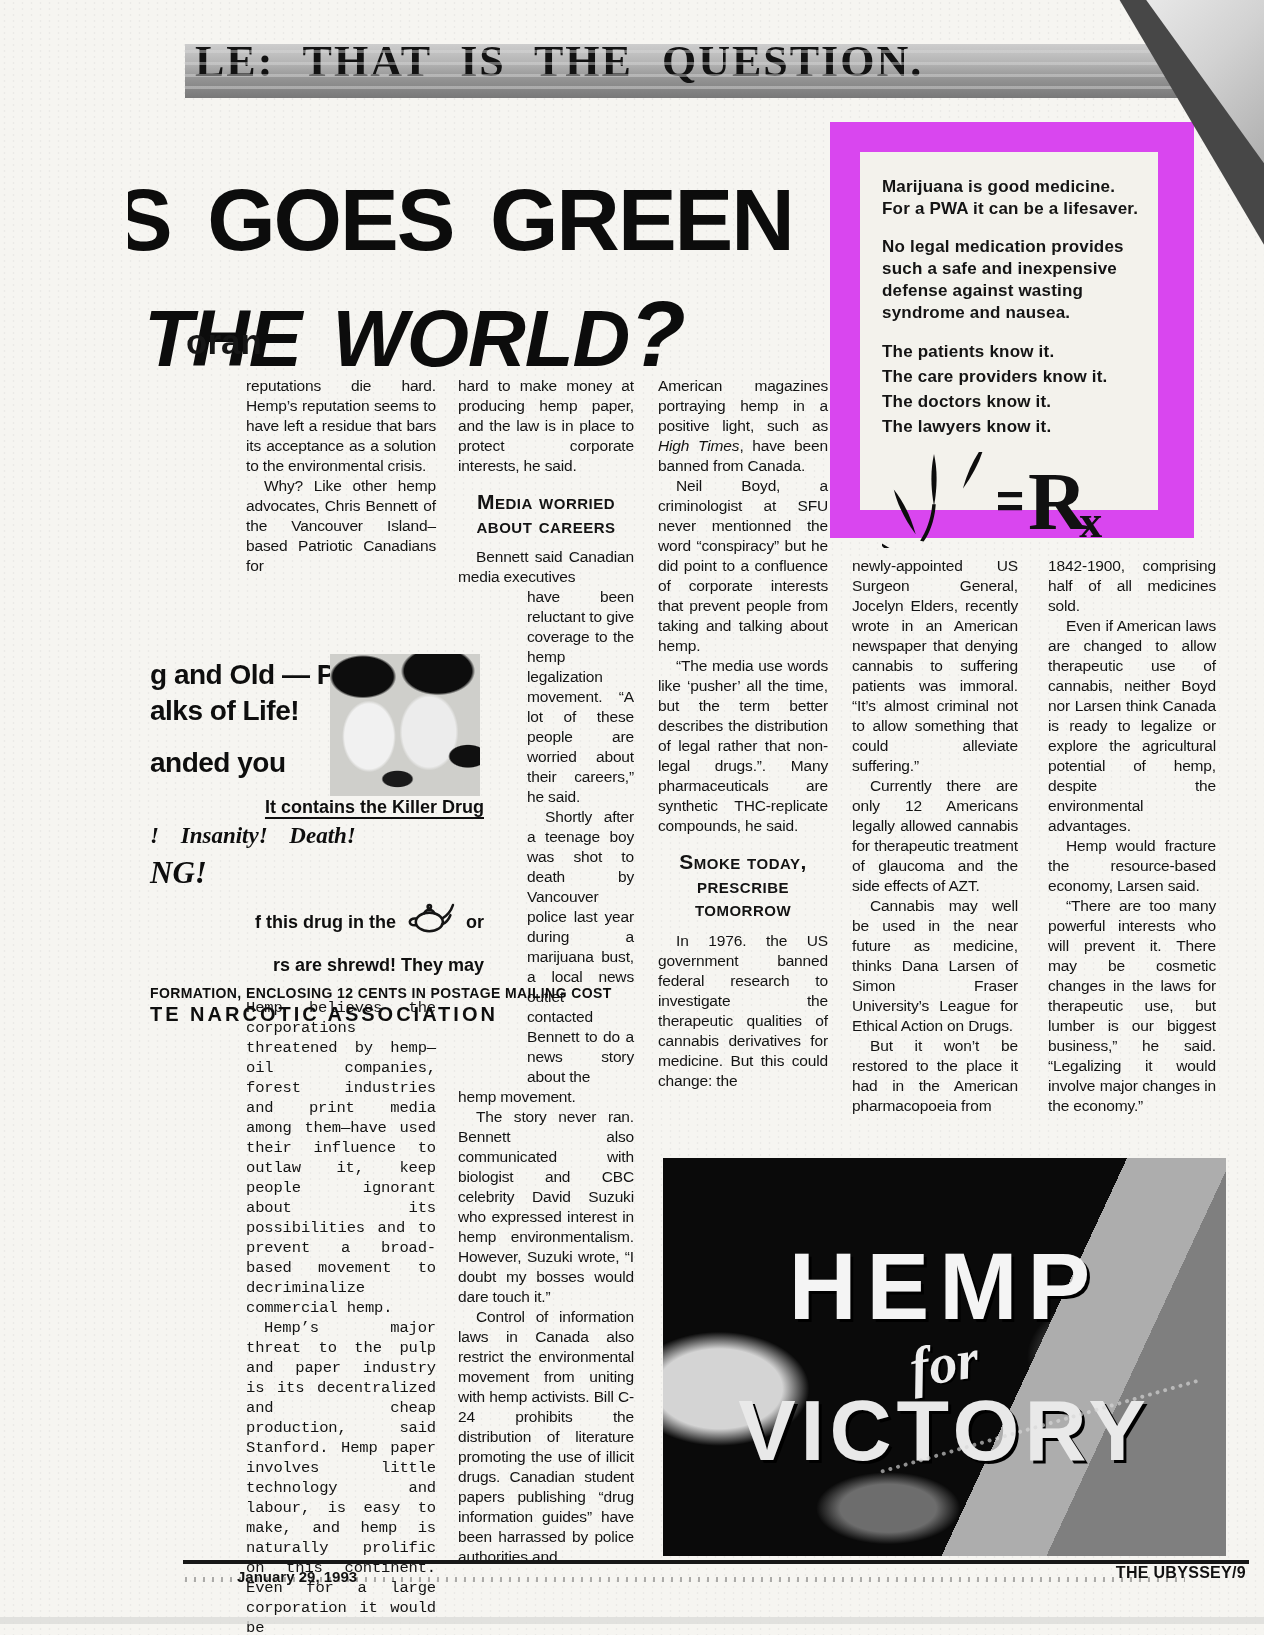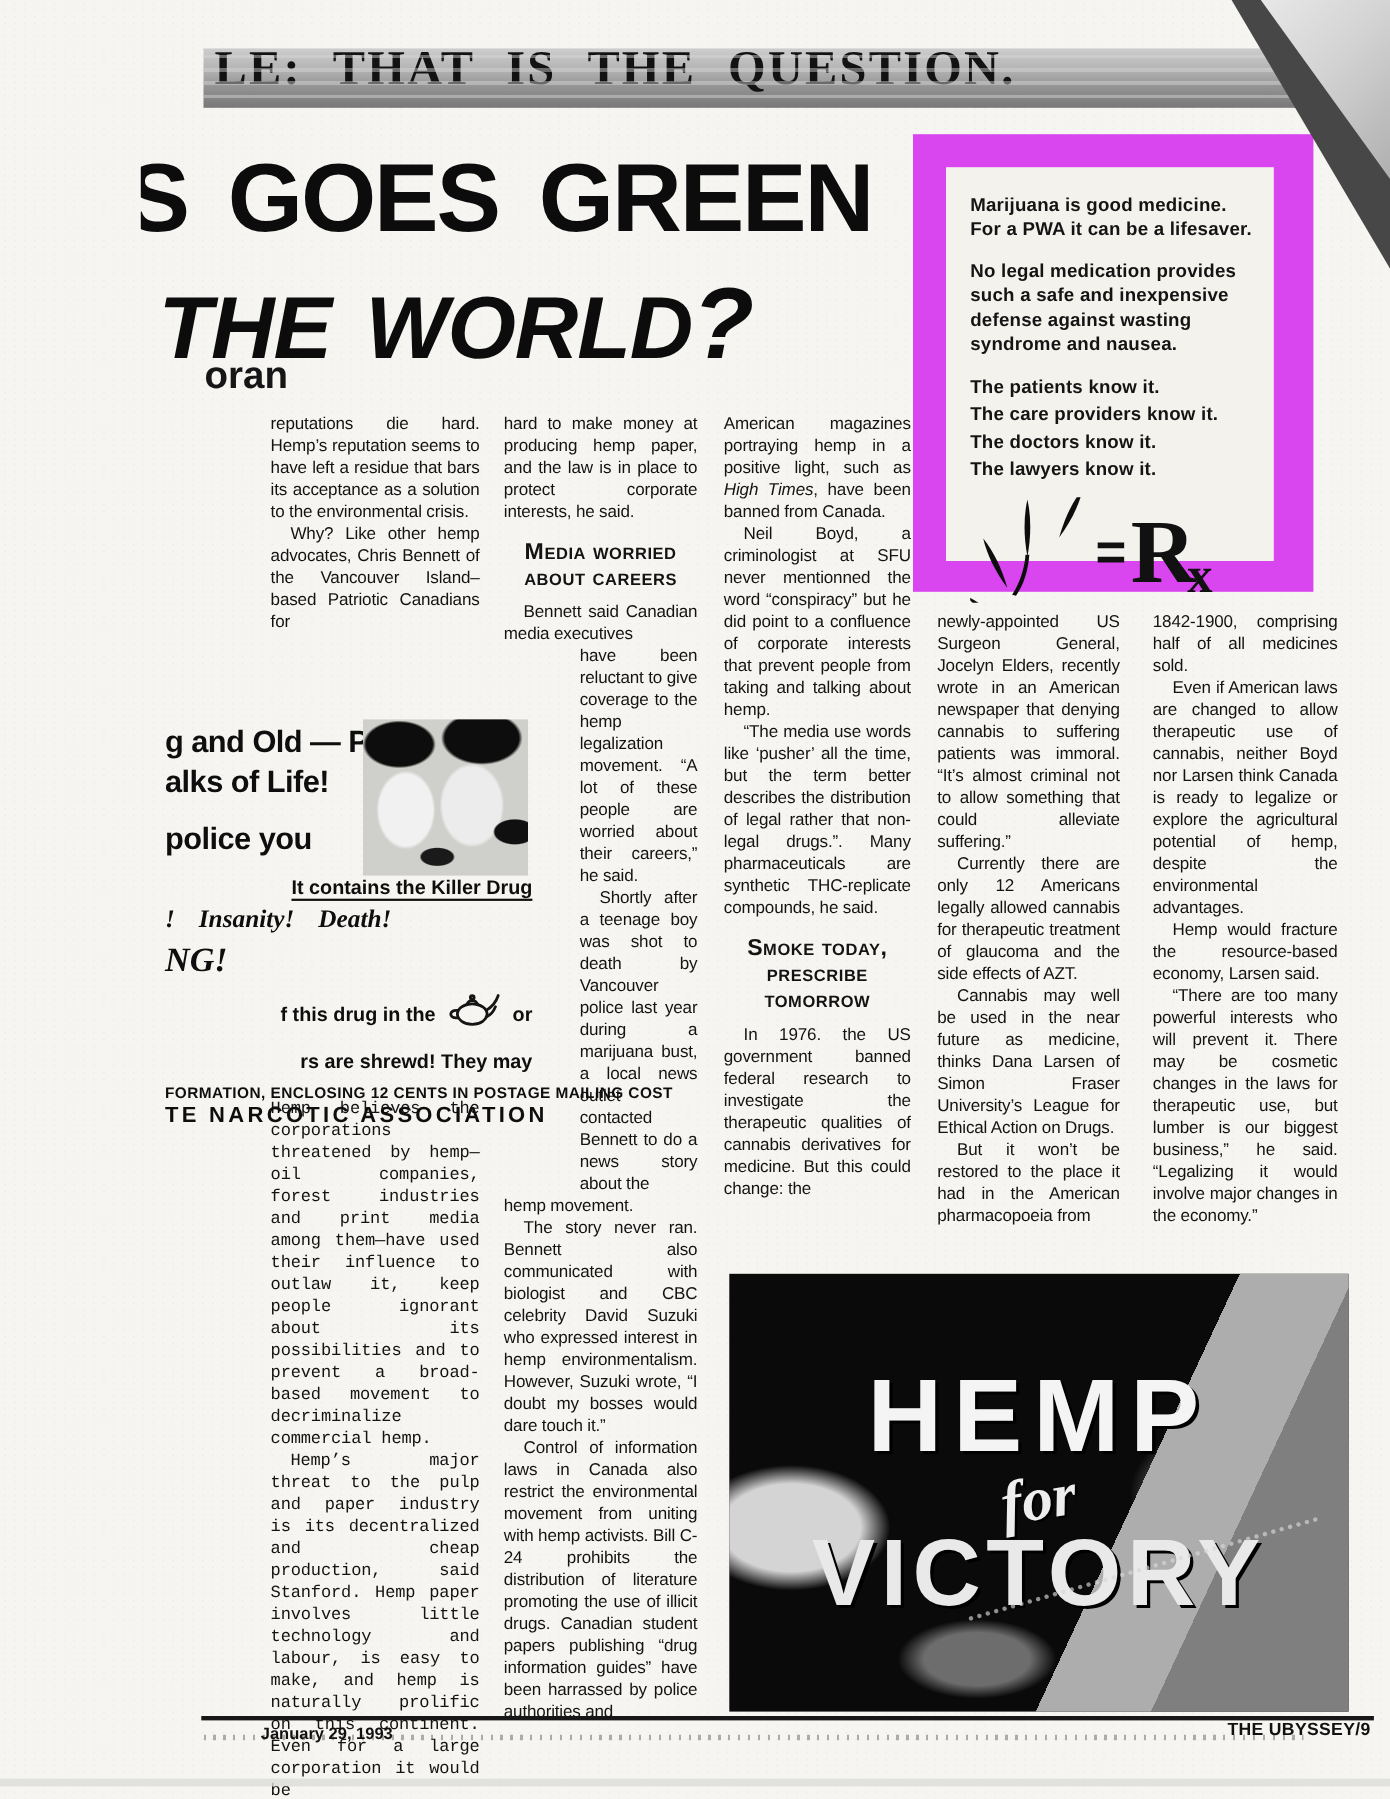--- a/index.html
+++ b/index.html
@@ -29,21 +29,21 @@
   
   .fold{position:absolute;top:0;right:0;width:190px;height:255px;z-index:60;}
   .fold-dark{position:absolute;inset:0;background:#474747;
     clip-path:polygon(24% 0,100% 0,100% 96%);}
   .fold-curl{position:absolute;inset:0;
     background:linear-gradient(135deg,#f4f4f4 0%,#d2d2d2 45%,#9a9a9a 100%);
     clip-path:polygon(38% 0,100% 0,100% 64%);}
   
   .headline{position:absolute;left:128px;top:136px;width:700px;overflow:hidden;}
   .hl1{font-size:88px;font-weight:900;letter-spacing:-2px;word-spacing:14px;
-       margin-left:-14px;line-height:1.0;color:#0c0c0c;}
+       margin-left:-14px;line-height:1.0;color:#0c0c0c;margin-top:40px;}
   .hl2{font-size:80px;font-weight:bold;font-style:italic;letter-spacing:-1px;
        word-spacing:10px;margin:24px 0 0 16px;line-height:1.0;color:#0c0c0c;}
   .hl2 .qmark{font-size:92px;}
   .byline{position:absolute;left:186px;top:322px;font-size:35px;font-weight:600;color:#161616;}
   
   .rx-ad{position:absolute;left:830px;top:122px;width:364px;height:416px;
     background:#d946ef;padding:30px 36px 28px 30px;box-sizing:border-box;z-index:40;}
   .rx-inner{background:#f3f2ec;width:100%;height:100%;box-sizing:border-box;
     padding:24px 18px 10px 22px;}
   .rx-inner p{margin:0 0 16px;font-size:17px;line-height:1.3;font-weight:bold;
@@ -211,21 +211,21 @@
 
 <section class="col col1b">
   <p class="ni">Hemp believes the corporations threatened by hemp—oil companies, forest industries and print media among them—have used their influence to outlaw it, keep people ignorant about its possibilities and to prevent a broad-based movement to decriminalize commercial hemp.</p>
   <p>Hemp’s major threat to the pulp and paper industry is its decentralized and cheap production, said Stanford. Hemp paper involves little technology and labour, is easy to make, and hemp is naturally prolific on this continent. Even for a large corporation it would be</p>
 </section>
 
 <div class="killer">
   <div class="children-photo"></div>
   <div class="l k-big m26">g and Old — People in</div>
   <div class="l k-big m2">alks of Life!</div>
-  <div class="l k-big m22">police you</div>
+  <div class="l k-big m22">anded you</div>
   <div class="l k-med k-underline m16">It contains the Killer Drug</div>
   <div class="l k-serif m2">!   Insanity!   Death!</div>
   <div class="l k-serif-big m6">NG!</div>
   <div class="l k-med m6">
     <span>f this drug in the</span><span class="teapot"><svg width="54" height="40" viewBox="0 0 64 44" aria-hidden="true">
           <g fill="none" stroke="#151515" stroke-width="3" stroke-linecap="round">
             <ellipse cx="30" cy="29" rx="16" ry="11"></ellipse>
             <path d="M45 25 C52 21 56 15 58 9"></path>
             <path d="M45 32 C50 30 53 26 55 21"></path>
             <path d="M14 25 C5 24 4 34 14 33"></path>

